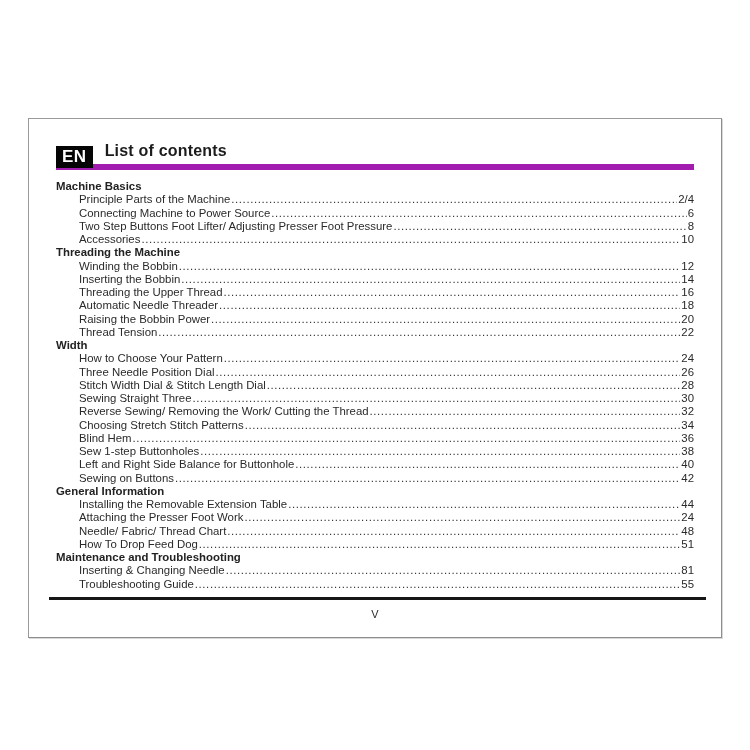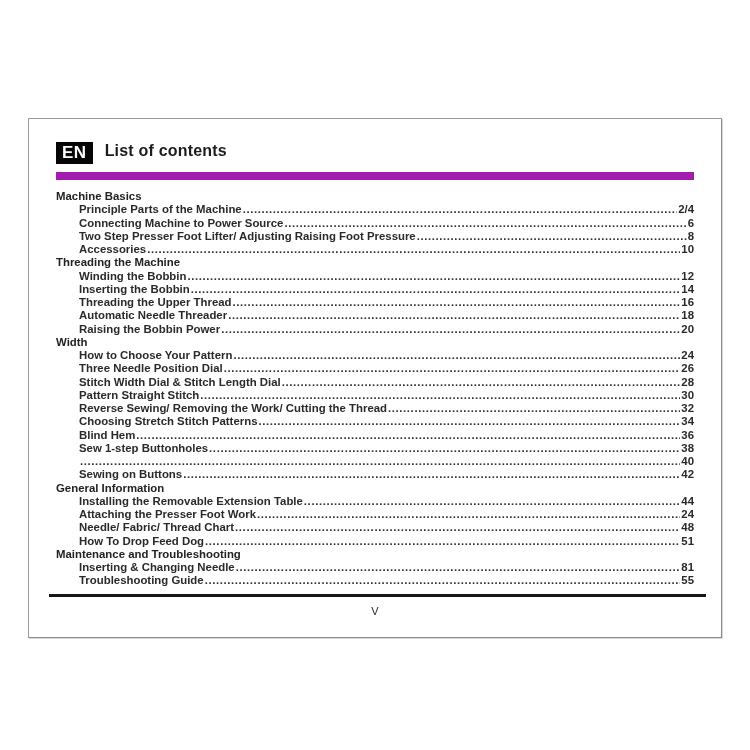--- a/index.html
+++ b/index.html
@@ -28,57 +28,56 @@
     border: 1px solid #9a9a9a;
     border-right-color: #8d8d8d;
     border-bottom-color: #8d8d8d;
     box-shadow: 1px 1px 0 #d9d9d9;
   }
   .page-inner {
     padding: 23px 27px 0 27px;
   }
   .title-bar {
     display: flex;
-    align-items: flex-start;
-    border-bottom: 8px solid #a21caf;
+    align-items: flex-end;
+    border-bottom: 6px solid #a21caf;
   }
   .en-badge {
     background: #050505;
     color: #ffffff;
     font-weight: bold;
     font-size: 17px;
     line-height: 1.1;
     padding: 2px 6px 1px 6px;
     margin-bottom: -4px;
     letter-spacing: 0.5px;
   }
   .page-title {
     font-size: 16px;
     font-weight: bold;
     color: #1c1c1c;
     margin-left: 12px;
-    padding-bottom: 12px;
+    padding-bottom: 4px;
     letter-spacing: 0.2px;
   }
   .toc {
     margin-top: 10px;
     font-size: 11.4px;
     line-height: 13.25px;
   }
   .sec-heading {
     font-weight: bold;
     color: #222222;
     white-space: nowrap;
   }
   .toc-row {
     display: flex;
     align-items: baseline;
     padding-left: 23px;
     white-space: nowrap;
-    font-weight: bold;
   }
   .lbl {
     flex: 0 0 auto;
   }
   .leader {
     flex: 1 1 auto;
     overflow: hidden;
     white-space: nowrap;
     margin: 0 1px;
     color: #2e2e2e;
@@ -121,21 +120,21 @@
             <span class="lbl">Principle Parts of the Machine</span>
             <span class="leader"></span>
             <span class="pg">2/4</span>
           </div>
           <div class="toc-row">
             <span class="lbl">Connecting Machine to Power Source</span>
             <span class="leader"></span>
             <span class="pg">6</span>
           </div>
           <div class="toc-row">
-            <span class="lbl">Two Step Presser Foot Lifter/ Adjusting Raising Foot Pressure</span>
+            <span class="lbl">Two Step Buttons Foot Lifter/ Adjusting Presser Foot Pressure</span>
             <span class="leader"></span>
             <span class="pg">8</span>
           </div>
           <div class="toc-row">
             <span class="lbl">Accessories</span>
             <span class="leader"></span>
             <span class="pg">10</span>
           </div>
           <div class="sec-heading">Threading the Machine</div>
           <div class="toc-row">
@@ -156,38 +155,43 @@
           <div class="toc-row">
             <span class="lbl">Automatic Needle Threader</span>
             <span class="leader"></span>
             <span class="pg">18</span>
           </div>
           <div class="toc-row">
             <span class="lbl">Raising the Bobbin Power</span>
             <span class="leader"></span>
             <span class="pg">20</span>
           </div>
+          <div class="toc-row">
+            <span class="lbl">Thread Tension</span>
+            <span class="leader"></span>
+            <span class="pg">22</span>
+          </div>
           <div class="sec-heading">Width</div>
           <div class="toc-row">
             <span class="lbl">How to Choose Your Pattern</span>
             <span class="leader"></span>
             <span class="pg">24</span>
           </div>
           <div class="toc-row">
             <span class="lbl">Three Needle Position Dial</span>
             <span class="leader"></span>
             <span class="pg">26</span>
           </div>
           <div class="toc-row">
             <span class="lbl">Stitch Width Dial &amp; Stitch Length Dial</span>
             <span class="leader"></span>
             <span class="pg">28</span>
           </div>
           <div class="toc-row">
-            <span class="lbl">Pattern Straight Stitch</span>
+            <span class="lbl">Sewing Straight Three</span>
             <span class="leader"></span>
             <span class="pg">30</span>
           </div>
           <div class="toc-row">
             <span class="lbl">Reverse Sewing/ Removing the Work/ Cutting the Thread</span>
             <span class="leader"></span>
             <span class="pg">32</span>
           </div>
           <div class="toc-row">
             <span class="lbl">Choosing Stretch Stitch Patterns</span>
@@ -198,20 +202,21 @@
             <span class="lbl">Blind Hem</span>
             <span class="leader"></span>
             <span class="pg">36</span>
           </div>
           <div class="toc-row">
             <span class="lbl">Sew 1-step Buttonholes</span>
             <span class="leader"></span>
             <span class="pg">38</span>
           </div>
           <div class="toc-row">
+            <span class="lbl">Left and Right Side Balance for Buttonhole</span>
             <span class="leader"></span>
             <span class="pg">40</span>
           </div>
           <div class="toc-row">
             <span class="lbl">Sewing on Buttons</span>
             <span class="leader"></span>
             <span class="pg">42</span>
           </div>
           <div class="sec-heading">General Information</div>
           <div class="toc-row">

